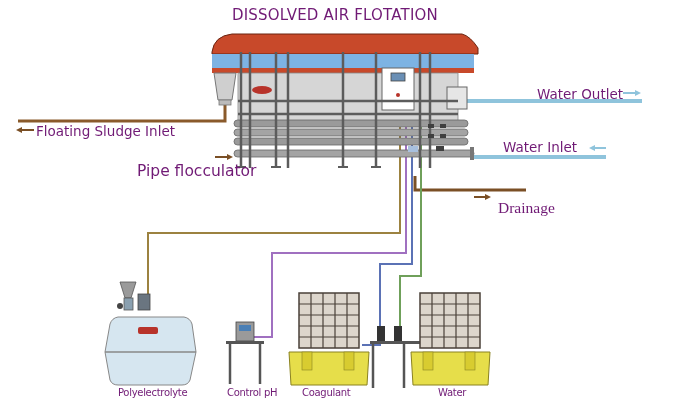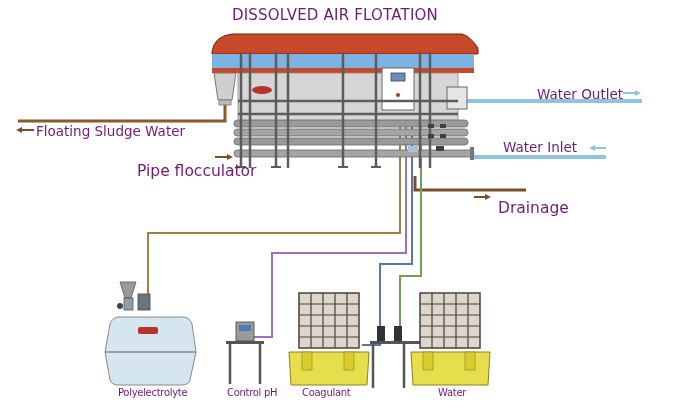--- a/index.html
+++ b/index.html
@@ -4,21 +4,21 @@
 <style>
   html, body { margin:0; padding:0; background:#ffffff; }
   body { width:700px; height:420px; position:relative; overflow:hidden; font-family:"DejaVu Sans", sans-serif; }
   #stage { position:absolute; left:0; top:0; width:700px; height:420px; }
   .lbl { position:absolute; color:#701a75; white-space:nowrap; font-family:"DejaVu Sans", sans-serif; }
   .title { left:232px; top:6px; font-size:15px; letter-spacing:0.2px; }
   .l-sludge { left:36px; top:123px; font-size:13.5px; }
   .l-floc { left:120px; top:162px; font-size:15.5px;margin-left:17px; }
   .l-wout { left:537px; top:86px; font-size:13.5px; }
   .l-win { left:503px; top:139px; font-size:13.5px; }
-  .l-drain { left:498px; top:199px; font-size:15.5px; }
+  .l-drain { left:498px; top:199px; font-size:15.5px;font-family:Liberation Serif, serif; }
   .l-small { font-size:10px; top:387px; letter-spacing:-0.3px; }
   .l-poly { left:118px; }
   .l-ph { left:227px; }
   .l-coag { left:302px;text-align:right; }
   .l-soda { left:438px; }
 </style>
 </head>
 <body>
 
 <svg id="stage" width="700" height="420" viewBox="0 0 700 420">
@@ -168,21 +168,21 @@
       <line x1="420" y1="326" x2="480" y2="326"></line>
         <line x1="420" y1="337" x2="480" y2="337"></line>
     </g>
     <polygon points="411,352 490,352 488,385 413,385" fill="#e6de4a" stroke="#8a8220" stroke-width="1"></polygon>
     <rect x="423" y="352" width="10" height="18" fill="#d8cc30" stroke="#8a8220" stroke-width="0.6"></rect>
     <rect x="465" y="352" width="10" height="18" fill="#d8cc30" stroke="#8a8220" stroke-width="0.6"></rect>
   </g>
 </svg>
 
 <div class="lbl title">DISSOLVED AIR FLOTATION</div>
-<div class="lbl l-sludge">Floating Sludge Water</div>
+<div class="lbl l-sludge">Floating Sludge Inlet</div>
 <div class="lbl l-floc">Pipe flocculator</div>
 <div class="lbl l-wout">Water Outlet</div>
 <div class="lbl l-win">Water Inlet</div>
 <div class="lbl l-drain">Drainage</div>
 <div class="lbl l-small l-poly">Polyelectrolyte</div>
 <div class="lbl l-small l-ph">Control pH</div>
 <div class="lbl l-small l-coag">Coagulant</div>
 <div class="lbl l-small l-soda">Water</div>
 
 </body></html>

